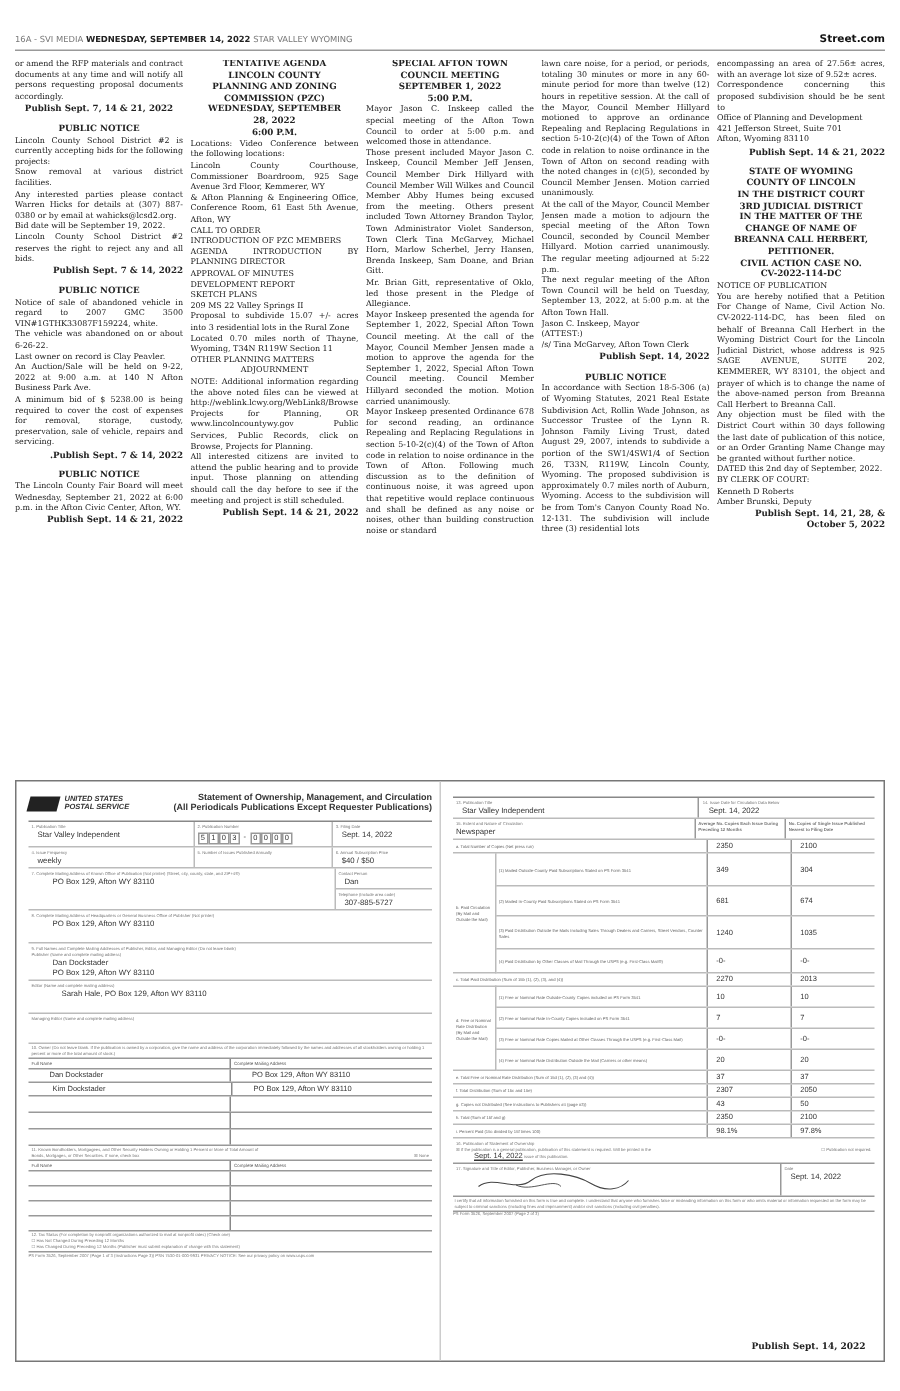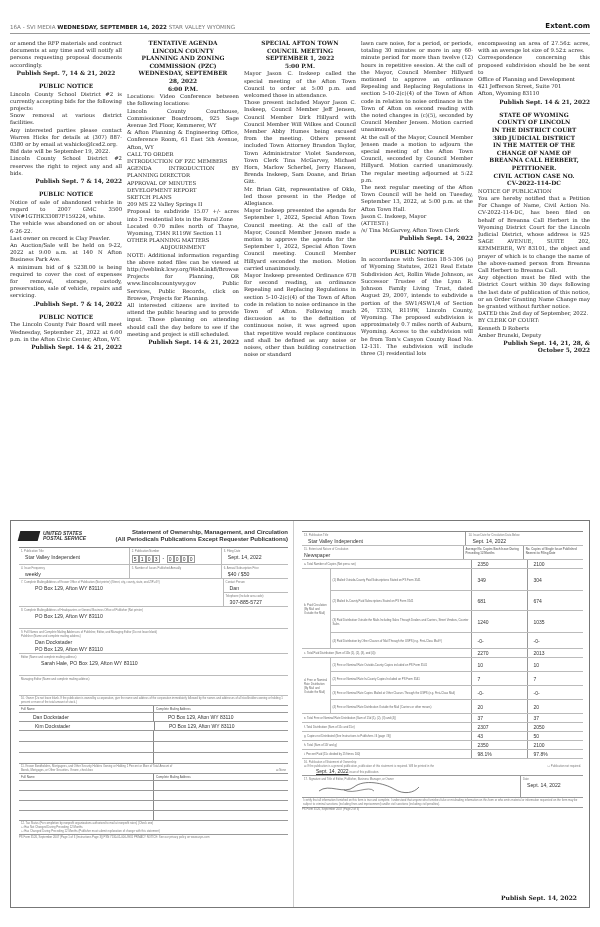--- a/index.html
+++ b/index.html
@@ -35,21 +35,21 @@
 .pubf{position:absolute;right:12px;bottom:6px;font-family:"DejaVu Serif",serif;font-weight:bold;font-size:6px;color:#222}
 .sig{height:22px;border-bottom:1px solid #999;display:flex}
 .sigimg{flex:1;position:relative}
 .sigimg svg{position:absolute;left:12px;top:5px}
 </style>
 </head>
 <body>
 
 <div class="hdr">
   <span><span>16A - SVI MEDIA</span> <b>WEDNESDAY, SEPTEMBER 14, 2022</b> <span>STAR VALLEY WYOMING</span></span>
-  <span class="site">Extent.com</span>
+  <span class="site">Street.com</span>
 </div>
 
 <div class="cols">
 
   <div class="col">
     <p>or amend the RFP materials and contract documents at any time and will notify all persons requesting proposal documents accordingly.</p>
     <p class="pub c">Publish Sept. 7, 14 &amp; 21, 2022</p>
     <p class="h">PUBLIC NOTICE</p>
     <p>Lincoln County School District #2 is currently accepting bids for the following projects:</p>
     <p>Snow removal at various district facilities.</p>

